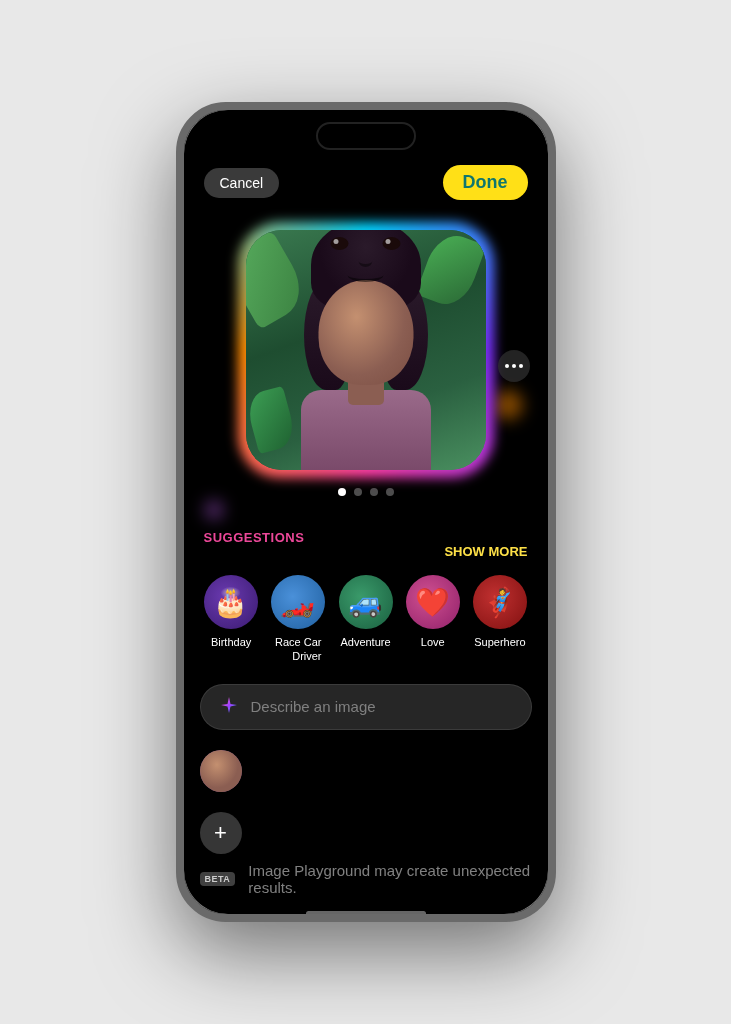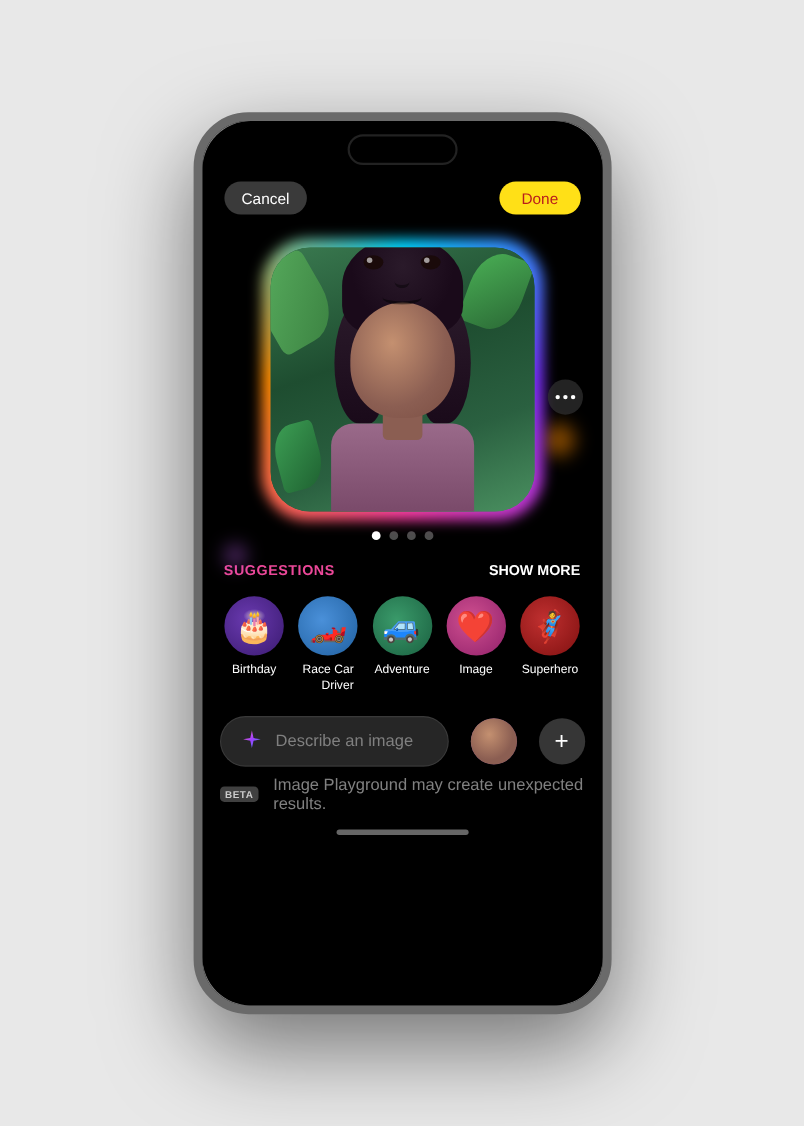--- a/index.html
+++ b/index.html
@@ -79,26 +79,26 @@
       border: none;
       border-radius: 20px;
       padding: 7px 16px;
       font-size: 14px;
       font-weight: 500;
       cursor: pointer;
     }
 
     .done-btn {
       background: #FFE017;
-      color: #b91c1c;
+      color: #0f766e;
       border: none;
       border-radius: 20px;
       padding: 7px 20px;
-      font-size: 14px;
-      font-weight: 400;
+      font-size: 18px;
+      font-weight: 700;
       cursor: pointer;
     }
 
     
     .main-content {
       flex: 1;
       display: flex;
       flex-direction: column;
       align-items: center;
       position: relative;
@@ -393,26 +393,27 @@
     }
 
     .suggestions-title {
       color: #ec4899;
       font-size: 13px;
       font-weight: 700;
       letter-spacing: 0.5px;
     }
 
     .show-more-btn {
-      color: #ffffff;
+      color: #fde047;
       font-size: 13px;
       font-weight: 600;
       background: none;
       border: none;
       cursor: pointer;
+      margin-top: 28px;
     }
 
     .suggestions-row {
       display: flex;
       gap: 12px;
       justify-content: space-between;
     }
 
     .suggestion-item {
       display: flex;
@@ -467,22 +468,22 @@
     
     .bottom-area {
       padding: 10px 16px 5px;
       display: flex;
       flex-direction: column;
       gap: 6px;
     }
 
     .input-row {
       display: flex;
-      align-items: center;
       gap: 20px;
+      flex-direction: column;
     }
 
     .image-input {
       flex: 1;
       background: rgba(40,40,40,0.95);
       border-radius: 24px;
       padding: 10px 16px;
       display: flex;
       align-items: center;
       gap: 10px;
@@ -661,21 +662,21 @@
             <div class="suggestion-icon icon-adventure">
               <span>🚙</span>
             </div>
             <span class="suggestion-label">Adventure</span>
           </div>
 
           <div class="suggestion-item">
             <div class="suggestion-icon icon-love">
               <span>❤️</span>
             </div>
-            <span class="suggestion-label">Image</span>
+            <span class="suggestion-label">Love</span>
           </div>
 
           <div class="suggestion-item">
             <div class="suggestion-icon icon-superhero">
               <span>🦸</span>
             </div>
             <span class="suggestion-label">Superhero</span>
           </div>
 
         </div>

